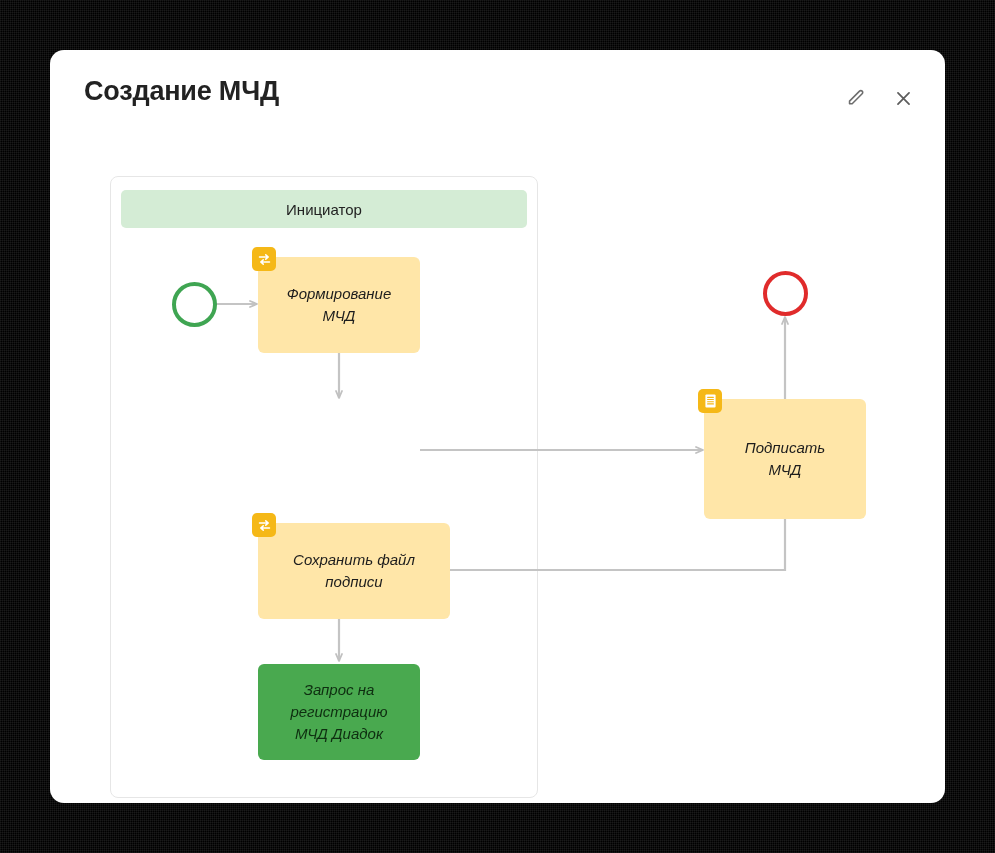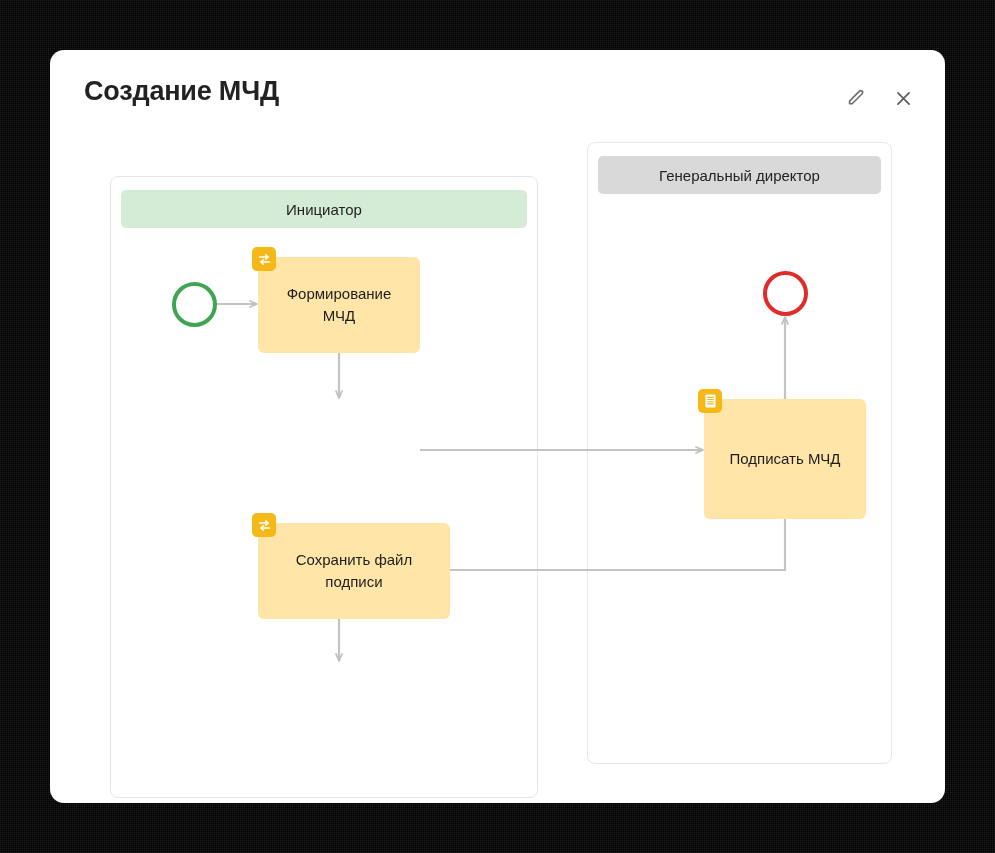--- a/index.html
+++ b/index.html
@@ -130,20 +130,21 @@
     border-radius: 6px;
     display: flex;
     align-items: center;
     justify-content: center;
     text-align: center;
     font-size: 15px;
     line-height: 22px;
     color: #1d1d1d;
     padding: 6px 25px;
     z-index: 5;
+    font-style: italic;
   }
   .node-task { background: #ffe6a8; }
   .node-green { background: #49a94f; color: #0e2e10; }
 
   .node-badge {
     position: absolute;
     left: -6px;
     top: -10px;
     width: 24px;
     height: 24px;
@@ -191,23 +192,20 @@
       </div>
     </div>
   </div>
 
   <div class="diagram">
 
     <div class="lane lane-initiator">
       <div class="lane-header">Инициатор</div>
     </div>
 
-    <div class="lane lane-director">
-      <div class="lane-header">Генеральный директор</div>
-    </div>
 
     <svg class="connectors" viewBox="0 0 808 630" xmlns="http://www.w3.org/2000/svg">
       <defs>
         <marker id="arw" markerWidth="10" markerHeight="10" refX="8" refY="4" orient="auto" markerUnits="userSpaceOnUse">
           <path d="M1,1 L8,4 L1,7" fill="none" stroke="#c0c0c0" stroke-width="1.8" stroke-linecap="round" stroke-linejoin="round"></path>
         </marker>
       </defs>
       <g stroke="#c4c4c4" stroke-width="2.2" fill="none" marker-end="url(#arw)">
 
         <path d="M120,162 L163,162"></path>
@@ -240,20 +238,23 @@
     <div class="node node-task" style="left:164px; top:381px; width:192px; height:96px;">
       <div class="node-badge">
         <svg width="15" height="15" viewBox="0 0 24 24" fill="none" stroke="#ffffff" stroke-width="2.4" stroke-linecap="round" stroke-linejoin="round">
           <path d="M4 8 h14 M14 4.5 L18 8 L14 11.5"></path>
           <path d="M20 16 H6 M10 12.5 L6 16 L10 19.5"></path>
         </svg>
       </div>
       <span>Сохранить файл подписи</span>
     </div>
 
+    <div class="node node-green" style="left:164px; top:522px; width:162px; height:96px;">
+      <span>Запрос на регистрацию МЧД Диадок</span>
+    </div>
 
     <div class="event-circle event-end" style="left:669px; top:129px; width:45px; height:45px;"></div>
 
     <div class="node node-task" style="left:610px; top:257px; width:162px; height:120px;">
       <div class="node-badge">
         <svg width="15" height="16" viewBox="0 0 20 22" fill="none">
           <rect x="3" y="2" width="14" height="18" rx="1.4" fill="#ffffff"></rect>
           <g stroke="#f5b817" stroke-width="1.5" stroke-linecap="round">
             <path d="M6 6 h8 M6 9 h8 M6 12 h8 M6 15 h8"></path>
           </g>

